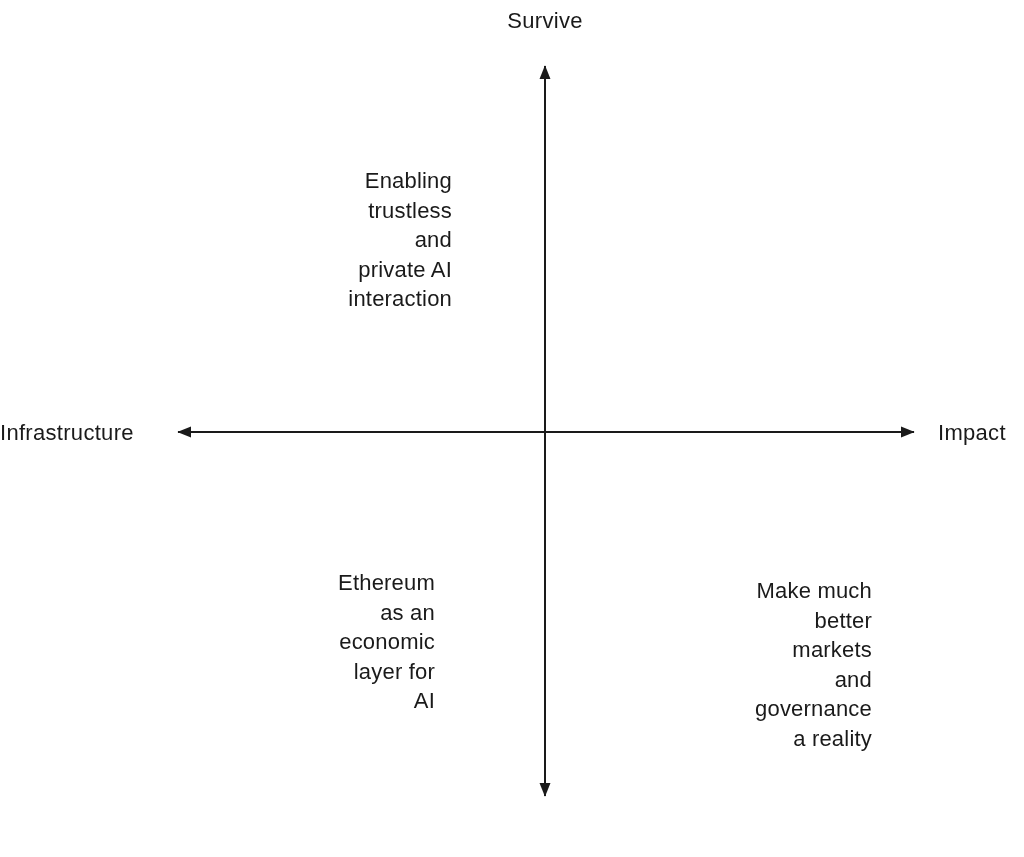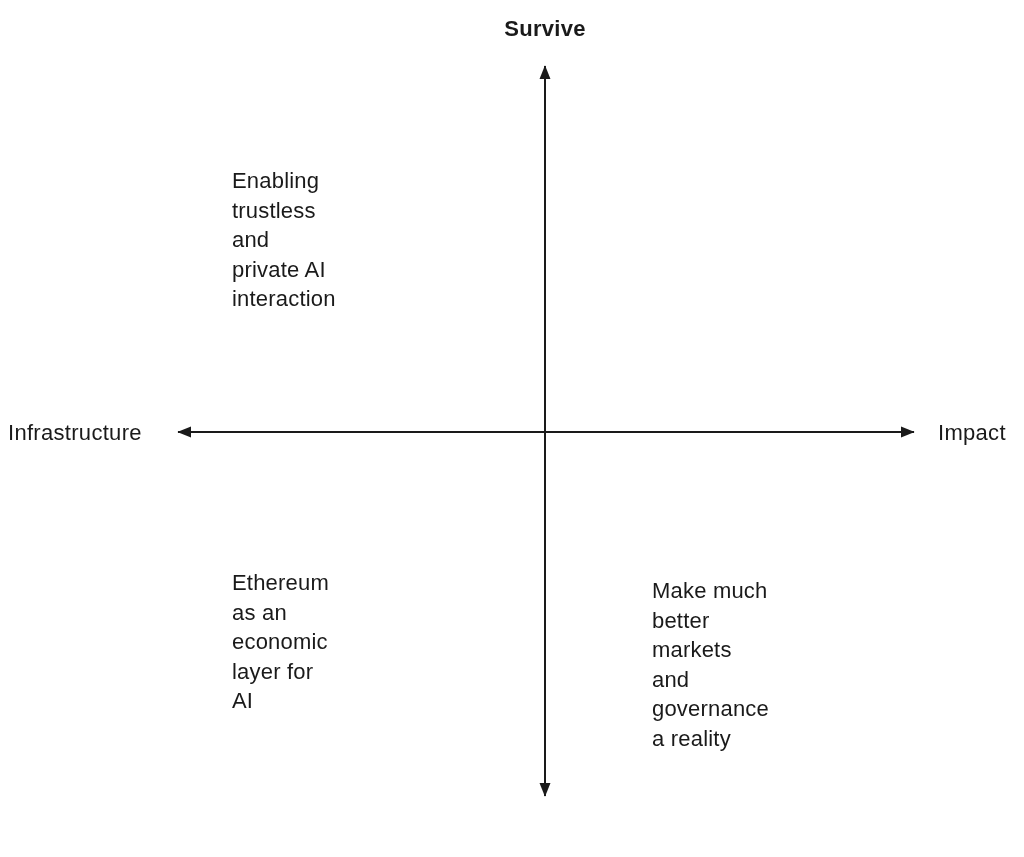--- a/index.html
+++ b/index.html
@@ -31,30 +31,30 @@
   .axis-label.centered {
     width: 200px;
     text-align: center;
   }
   .quadrant-text {
     position: absolute;
     width: 220px;
     font-size: 22px;
     letter-spacing: 0.2px;
     line-height: 29.5px;
-    text-align: left;
+    text-align: right;
     white-space: pre-line;
   }
-  #label-survive        { left: 445px; top: 16px; font-weight: bold;  }
+  #label-survive        { left: 445px; top: 8px;  }
   #label-thrive         { left: 445px; top: 820px; }
-  #label-infrastructure { left: 8px;   top: 420px; }
+  #label-infrastructure { left: 0;   top: 420px; }
   #label-impact         { left: 938px; top: 420px; }
   #quad-top-left     { left: 232px; top: 166px; }
   #quad-top-right    { left: 652px; top: 166px; }
-  #quad-bottom-left  { left: 232px; top: 568px; }
+  #quad-bottom-left  { left: 215px; top: 568px; }
   #quad-bottom-right { left: 652px; top: 576px; }
 </style>
 </head>
 <body>
 
 <div id="canvas">
 
   <svg id="axes-svg" width="1024" height="857" viewBox="0 0 1024 857">
     <defs>
       <marker id="arrowhead" viewBox="0 0 10 10" refX="9.5" refY="5" markerWidth="7" markerHeight="7" markerUnits="strokeWidth" orient="auto-start-reverse">

